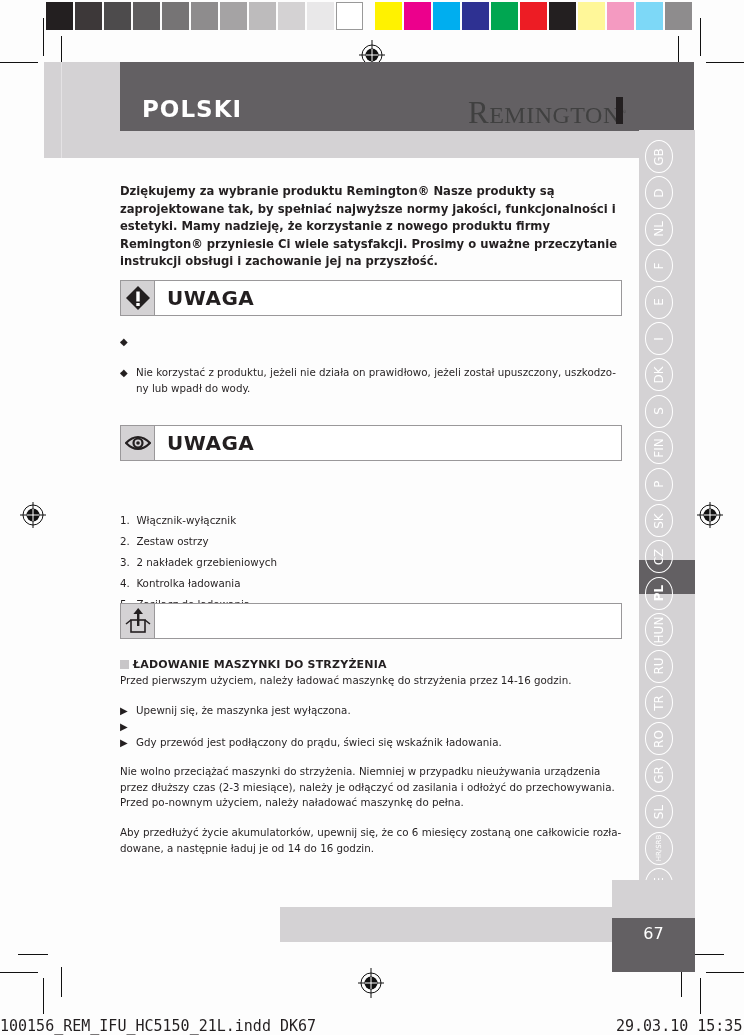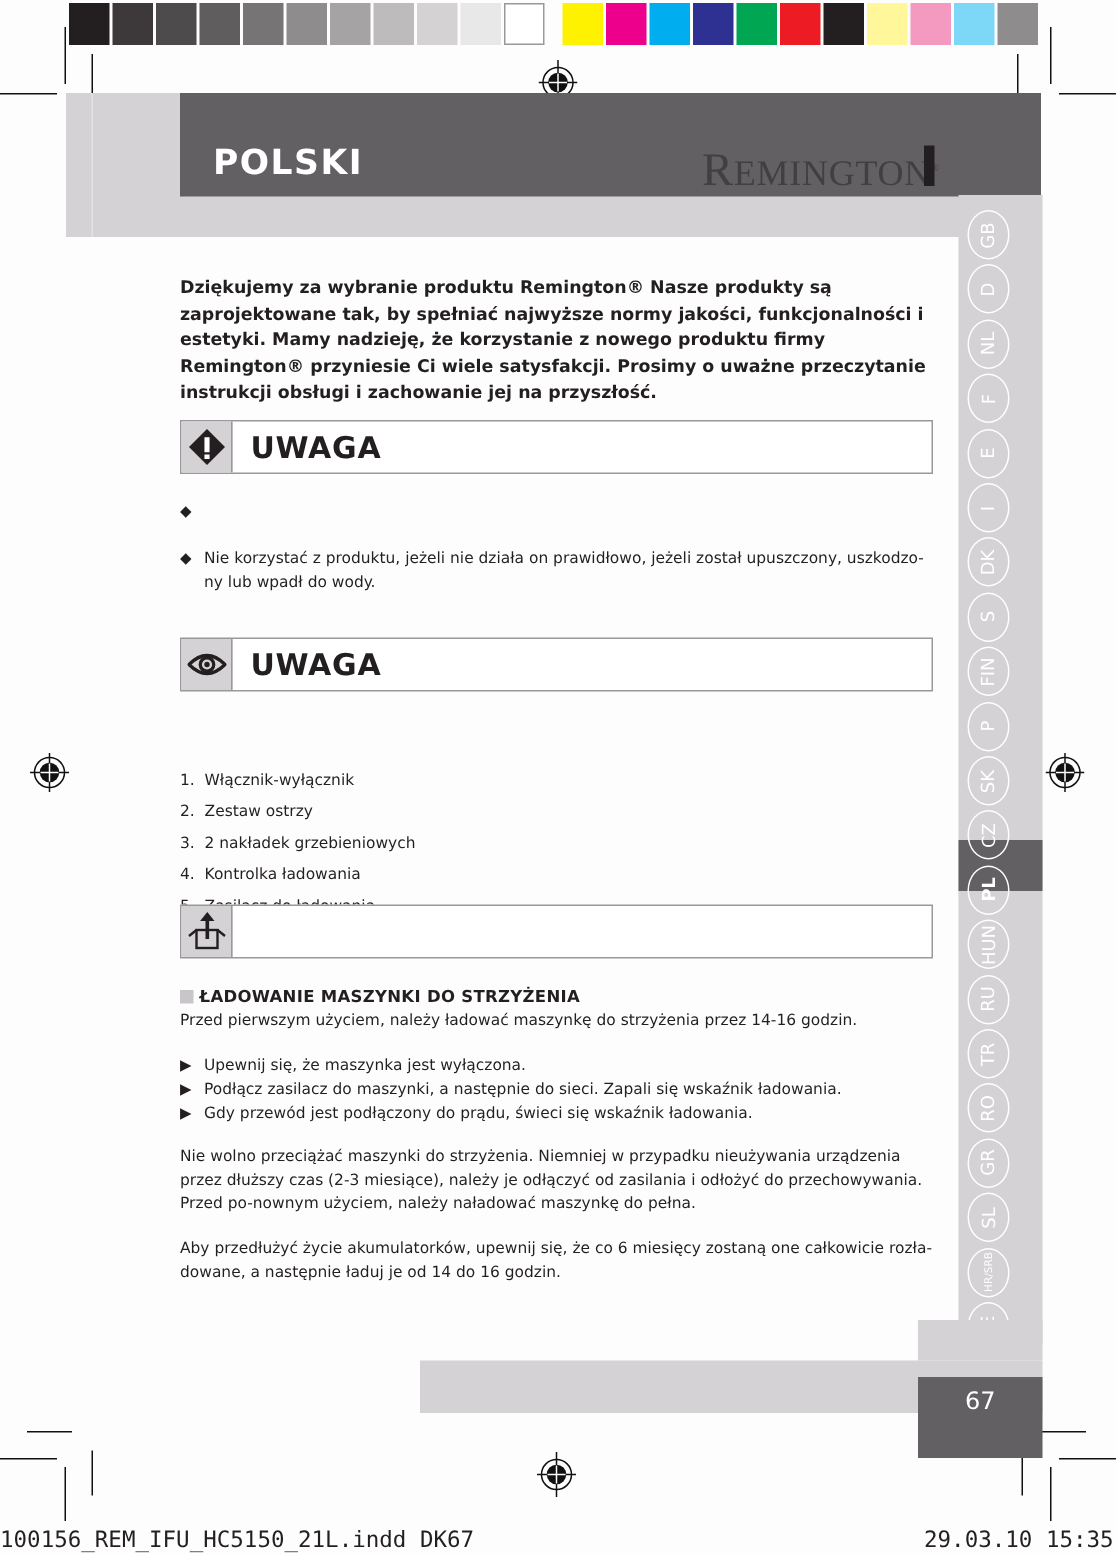--- a/index.html
+++ b/index.html
@@ -238,21 +238,21 @@
         <rect x="6" y="12" width="14" height="12" fill="none" stroke="#231f20" stroke-width="1.6"></rect>
         <path d="M1 16 L6 12 M25 16 L20 12" stroke="#231f20" stroke-width="1.6"></path>
         <rect x="12" y="6" width="2.4" height="12" fill="#231f20"></rect>
         <polygon points="13.2,0 18,6 8.4,6" fill="#231f20"></polygon>
       </svg>
   </div>
 </div>
 <div class="abs sub-h"><span class="sq"></span><span>ŁADOWANIE MASZYNKI DO STRZYŻENIA</span></div>
 <div class="abs txt" style="left:120px;top:673px;">Przed pierwszym użyciem, należy ładować maszynkę do strzyżenia przez 14-16 godzin.</div>
 <div class="bullet txt" style="top:703px"><span class="mk">▶</span><span>Upewnij się, że maszynka jest wyłączona.</span></div>
-<div class="bullet txt" style="top:719px"><span class="mk">▶</span><span>Podłącz zasilacz do maszynki, a następnie do sieci. Zapali się wskaźnik ładowania.</span></div>
+<div class="bullet txt" style="top:719px"><span class="mk">▶</span></div>
 <div class="bullet txt" style="top:735px"><span class="mk">▶</span><span>Gdy przewód jest podłączony do prądu, świeci się wskaźnik ładowania.</span></div>
 <div class="abs txt" style="left:120px;top:764px;width:505px;">Nie wolno przeciążać maszynki do strzyżenia. Niemniej w przypadku nieużywania urządzenia przez dłuższy czas (2-3 miesiące), należy je odłączyć od zasilania i odłożyć do przechowywania. Przed po-nownym użyciem, należy naładować maszynkę do pełna.</div>
 <div class="abs txt" style="left:120px;top:825px;width:505px;">Aby przedłużyć życie akumulatorków, upewnij się, że co 6 miesięcy zostaną one całkowicie rozła-dowane, a następnie ładuj je od 14 do 16 godzin.</div>
 
 <div class="abs foot-gray2"></div>
 <div class="abs foot-gray1"></div>
 <div class="abs pagenum-box"></div>
 <div class="abs pagenum">67</div>
 <div class="abs slug" style="left:0;top:1017px">100156_REM_IFU_HC5150_21L.indd   DK67</div>
 <div class="abs slug" style="left:616px;top:1017px">29.03.10   15:35</div>

